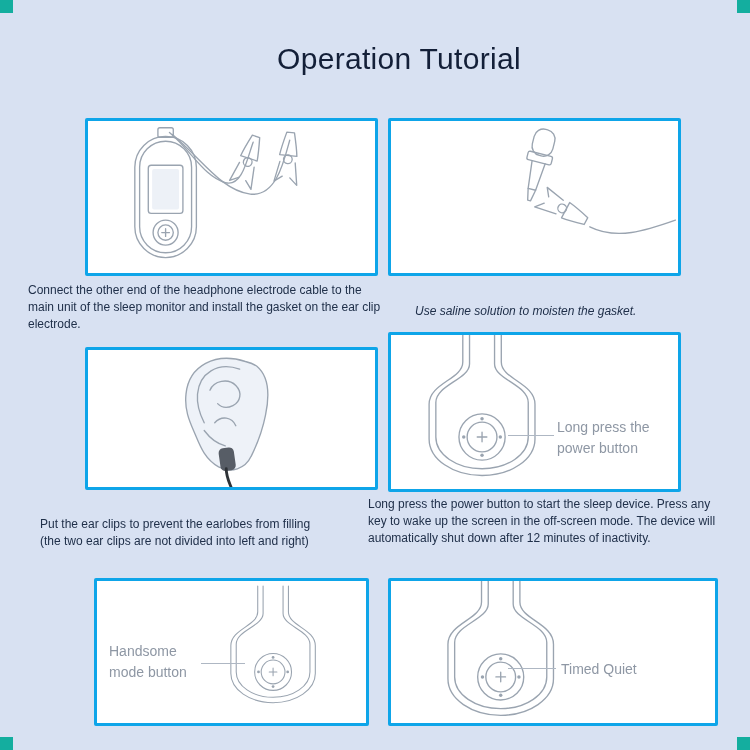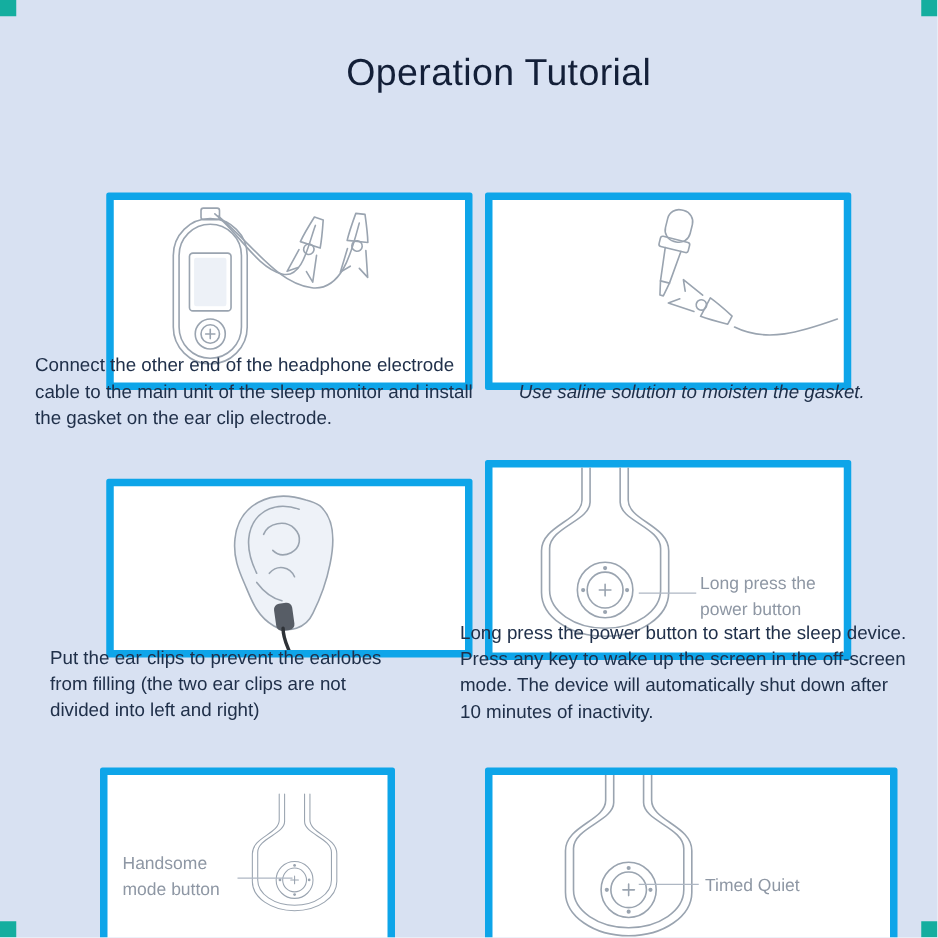--- a/index.html
+++ b/index.html
@@ -2,29 +2,29 @@
 <html style="--background: #d8e1f2; --panel: #ffffff; --accent: #14ae9f; --title-text: #131f38; --caption-text: #20304a; --callout-text: #8e97a4; --line-art: #9aa4b0;"><head>
 <meta charset="utf-8">
 <style>
   * { margin:0; padding:0; box-sizing:border-box; }
   html,body { width:750px; height:750px; }
   body { font-family:"Liberation Sans", sans-serif; }
   .page { position:relative; width:750px; height:750px; background:var(--background,#d8e1f2); overflow:hidden; }
   .corner { position:absolute; width:13px; height:13px; background:var(--accent,#14ae9f); }
   .tl{left:0;top:0} .tr{right:0;top:0} .bl{left:0;bottom:0} .br{right:0;bottom:0}
   .title { position:absolute; top:42px; left:0; width:100%; text-align:center; font-size:30px; font-weight:400; color:var(--title-text,#131f38); letter-spacing:.3px;margin-left:24px; }
-  .panel { position:absolute; background:var(--panel,#ffffff); border:6px solid #0ea5e9; border-radius:2px;margin-top:36px; }
+  .panel { position:absolute; background:var(--panel,#ffffff); border:3px solid #0ea5e9; border-radius:2px; }
   .panel svg { width:100%; height:100%; display:block; }
   .p1 { left:85px;  top:118px; width:293px; height:158px; }
   .p2 { left:388px; top:118px; width:293px; height:158px; }
   .p3 { left:85px;  top:347px; width:293px; height:143px; }
   .p4 { left:388px; top:332px; width:293px; height:160px; }
-  .p5 { left:80px;  top:578px; width:236px; height:148px;padding-left:44px; }
+  .p5 { left:94px;  top:578px; width:275px; height:148px;padding-left:44px; }
   .p6 { left:388px; top:578px; width:330px; height:148px; }
-  .caption { position:absolute; font-size:15px; line-height:1.4; font-weight:500; color:var(--caption-text,#20304a); }
+  .caption { position:absolute; font-size:12px; line-height:1.4; font-weight:500; color:var(--caption-text,#20304a); }
   .c1 { left:28px;  top:282px; width:360px; }
   .c2 { left:415px; top:303px; width:320px;font-style:italic; }
   .c3 { left:40px;  top:497px; width:286px;margin-top:19px; }
   .c4 { left:368px; top:496px; width:360px; }
   .callout { position:absolute; font-size:14px; line-height:1.5; color:var(--callout-text,#8e97a4); }
   .pointer { position:absolute; height:1px; background:#aeb7c3; }
   .art { stroke:var(--line-art,#9aa4b0); stroke-width:1.4; fill:none; stroke-linecap:round; stroke-linejoin:round; }
   .fillLight { fill:#edf1f7; }
   .earFill  { fill:#eef2f8; }
   .darkFill { fill:#575d66; stroke:none; }
@@ -126,21 +126,21 @@
     <svg viewBox="0 0 293 160">
       <g class="art">
           <use href="#deviceBottom" transform="translate(92,2)"></use>
         </g>
     </svg>
     <div class="pointer" style="left:117px; top:100px; width:46px"></div>
     <div class="callout" style="left:166px; top:82px; width:100px">Long press the power button</div>
   </section>
 
   <p class="caption c3">Put the ear clips to prevent the earlobes from filling (the two ear clips are not divided into left and right)</p>
-  <p class="caption c4">Long press the power button to start the sleep device. Press any key to wake up the screen in the off-screen mode. The device will automatically shut down after 10 minutes of inactivity.</p>
+  <p class="caption c4">Long press the power button to start the sleep device. Press any key to wake up the screen in the off-screen mode. The device will automatically shut down after 12 minutes of inactivity.</p>
 
   <section class="panel p5">
     <svg viewBox="0 0 293 148">
       <g class="art">
           <use href="#deviceBottom" transform="translate(172,-4)"></use>
         </g>
     </svg>
     <div class="pointer" style="left:104px; top:82px; width:44px"></div>
     <div class="callout" style="left:12px; top:60px; width:82px">Handsome mode button</div>
   </section>

